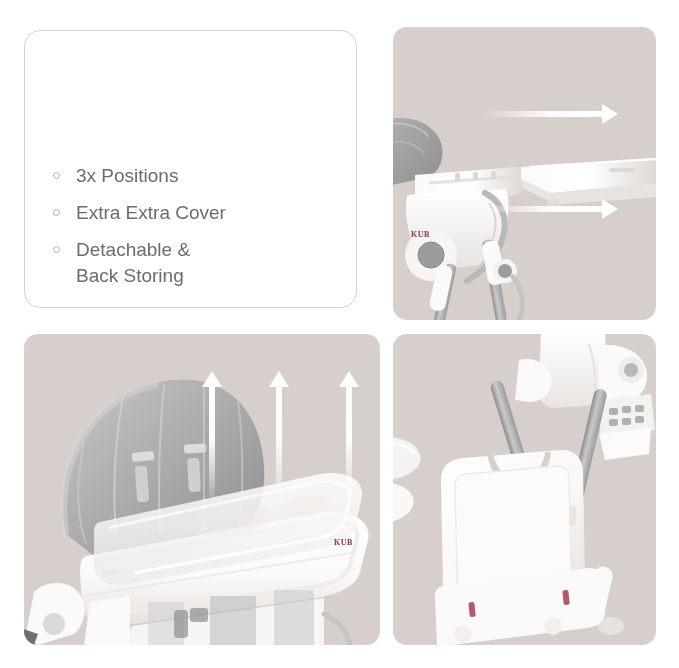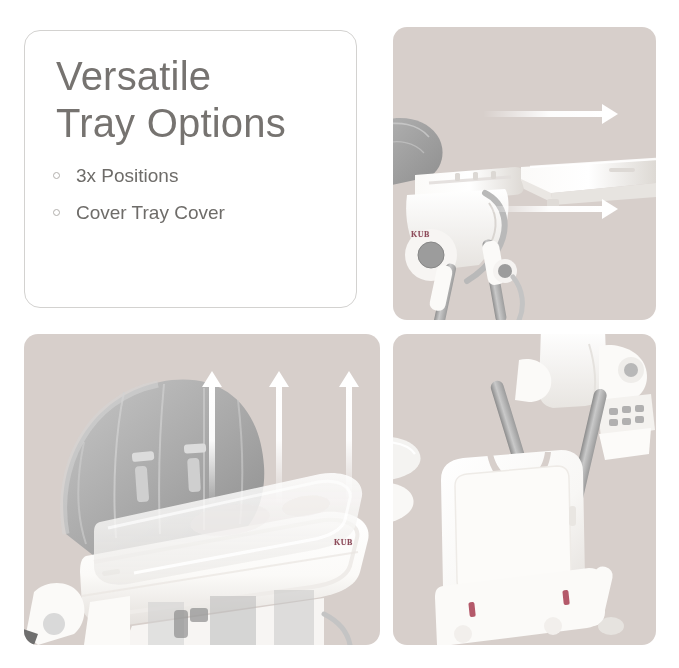--- a/index.html
+++ b/index.html
@@ -47,31 +47,34 @@
 
   .logo{position:absolute;font-size:8px;font-weight:700;letter-spacing:.5px;
         color:#8d4b5a;text-shadow:0 0 1px rgba(140,75,90,.4);font-family:Liberation Serif, serif;}
 </style>
 </head>
 <body>
 
 <div class="canvas">
 
   <div class="panel text-panel">
-    <div class="title">Versatile
-Tray Options</div>
 
     <div class="bullets">
       <div class="bullet">
         <span class="ring"></span>
         <span class="btxt">3x Positions</span>
       </div>
       <div class="bullet">
         <span class="ring"></span>
-        <span class="btxt">Cover Tray Cover</span>
+        <span class="btxt">Extra Extra Cover</span>
+      </div>
+      <div class="bullet">
+        <span class="ring"></span>
+        <span class="btxt">Detachable &amp;
+Back Storing</span>
       </div>
     </div>
   </div>
 
   <div class="panel photo p-tr">
     <svg width="263" height="293" viewBox="0 0 263 293">
       <defs>
         <linearGradient id="wgA" x1="0" y1="0" x2="0" y2="1">
           <stop offset="0" stop-color="#ffffff"></stop>
             <stop offset="1" stop-color="#e6e3df"></stop>

